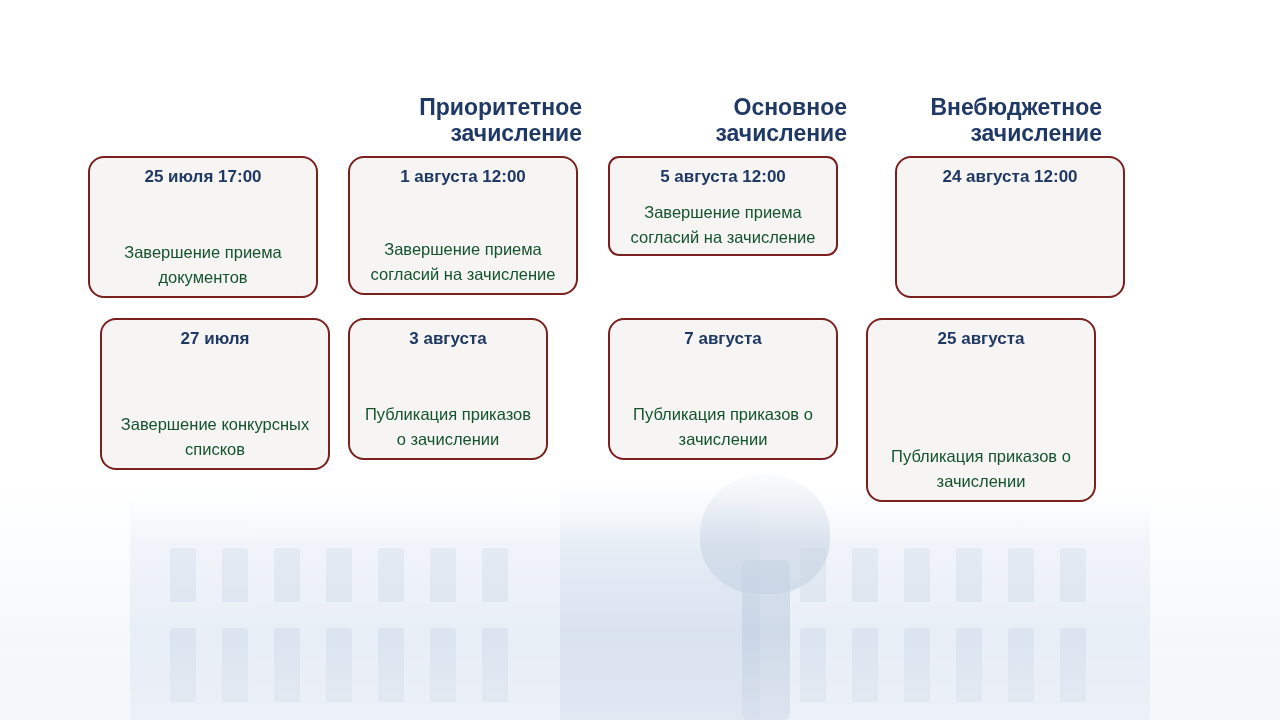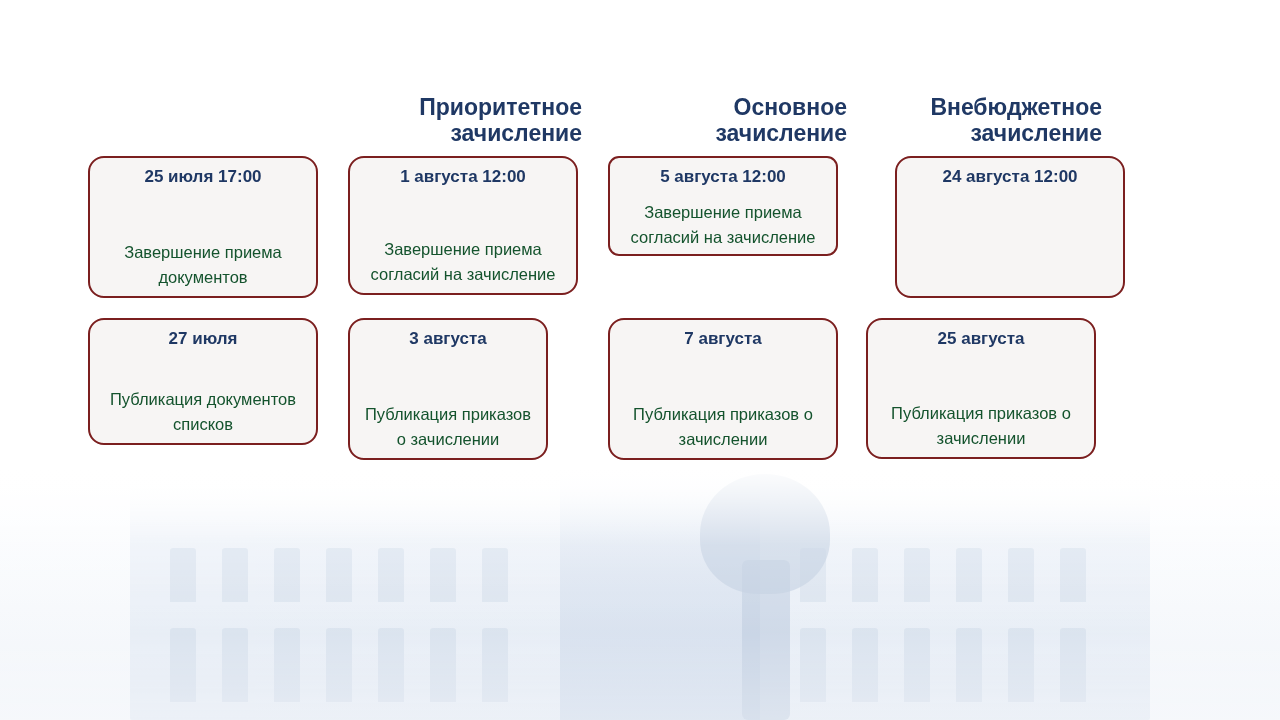--- a/index.html
+++ b/index.html
@@ -186,30 +186,30 @@
     <div class="desc">Завершение приема согласий на зачисление</div>
   </div>
   <div class="card" style="left:608px; top:156px; width:230px; height:100px;border-radius:11px;">
     <div class="date">5 августа 12:00</div>
     <div class="desc">Завершение приема согласий на зачисление</div>
   </div>
   <div class="card" style="left:866px; top:156px; width:230px; height:142px;margin-left:29px;">
     <div class="date">24 августа 12:00</div>
   </div>
 
-  <div class="card" style="left:88px; top:318px; width:230px; height:127px;">
+  <div class="card" style="left:100px; top:318px; width:230px; height:152px;">
     <div class="date">27 июля</div>
-    <div class="desc">Публикация документов списков</div>
+    <div class="desc">Завершение конкурсных списков</div>
   </div>
   <div class="card" style="left:348px; top:318px; width:200px; height:142px;">
     <div class="date">3 августа</div>
     <div class="desc">Публикация приказов о зачислении</div>
   </div>
   <div class="card" style="left:608px; top:318px; width:230px; height:142px;">
     <div class="date">7 августа</div>
     <div class="desc">Публикация приказов о зачислении</div>
   </div>
-  <div class="card" style="left:866px; top:318px; width:230px; height:141px;">
+  <div class="card" style="left:866px; top:318px; width:230px; height:184px;">
     <div class="date">25 августа</div>
     <div class="desc">Публикация приказов о зачислении</div>
   </div>
 
 </div>
 
 </body></html>

